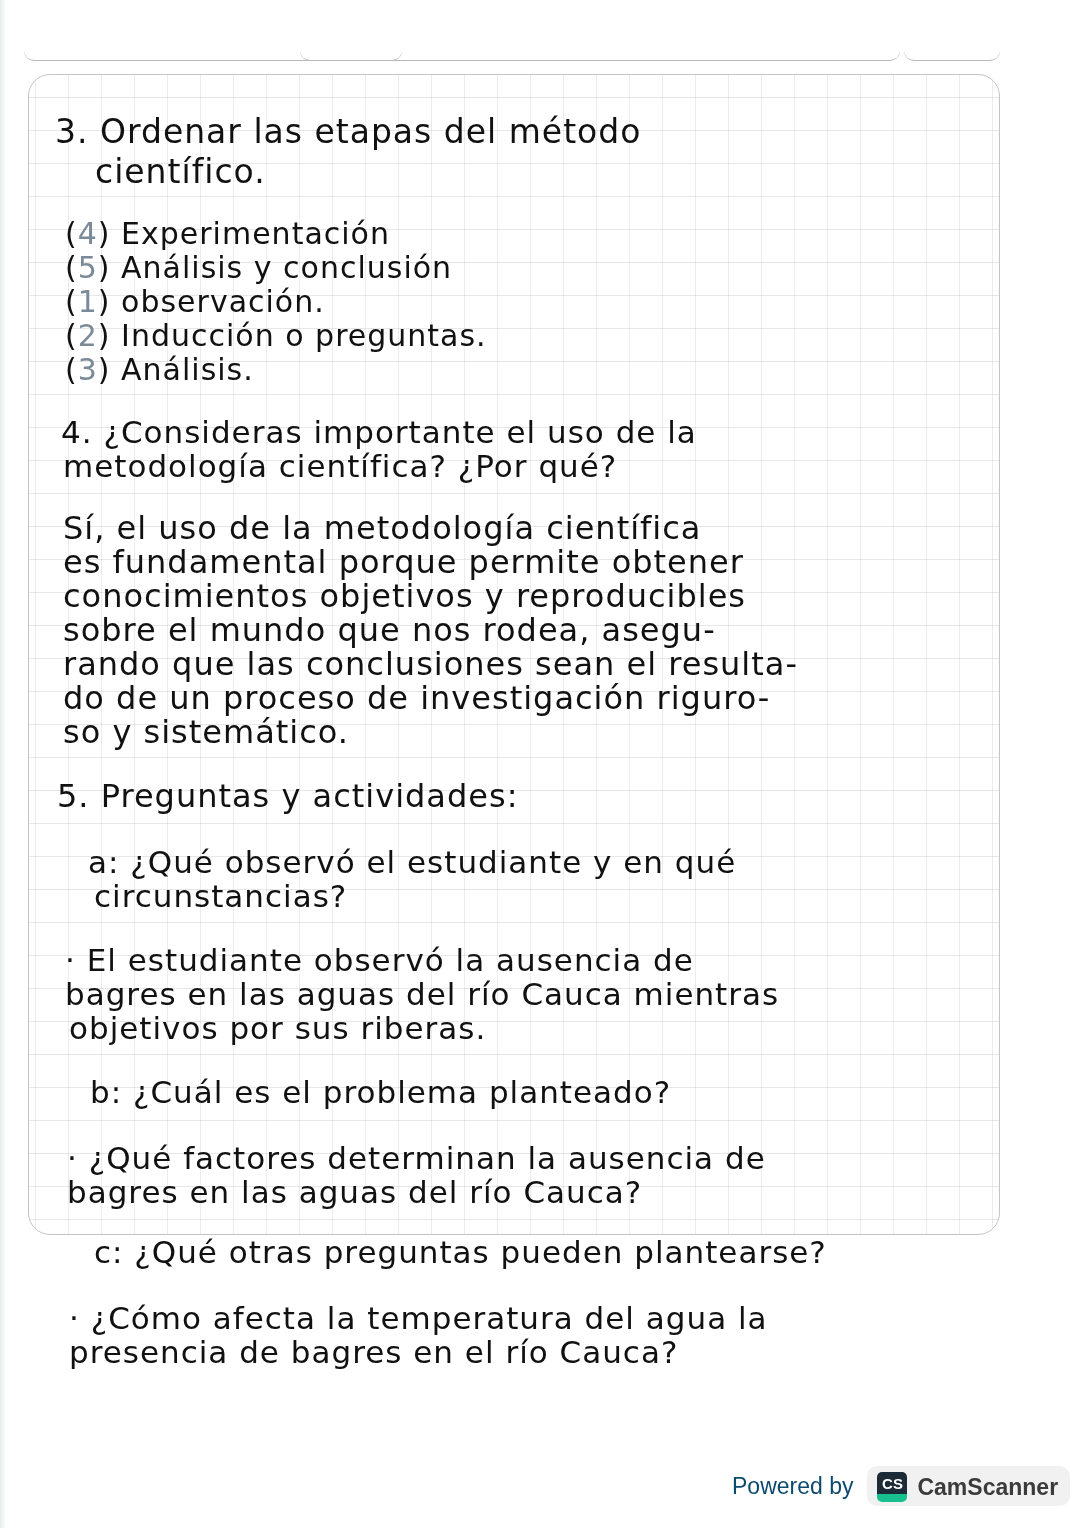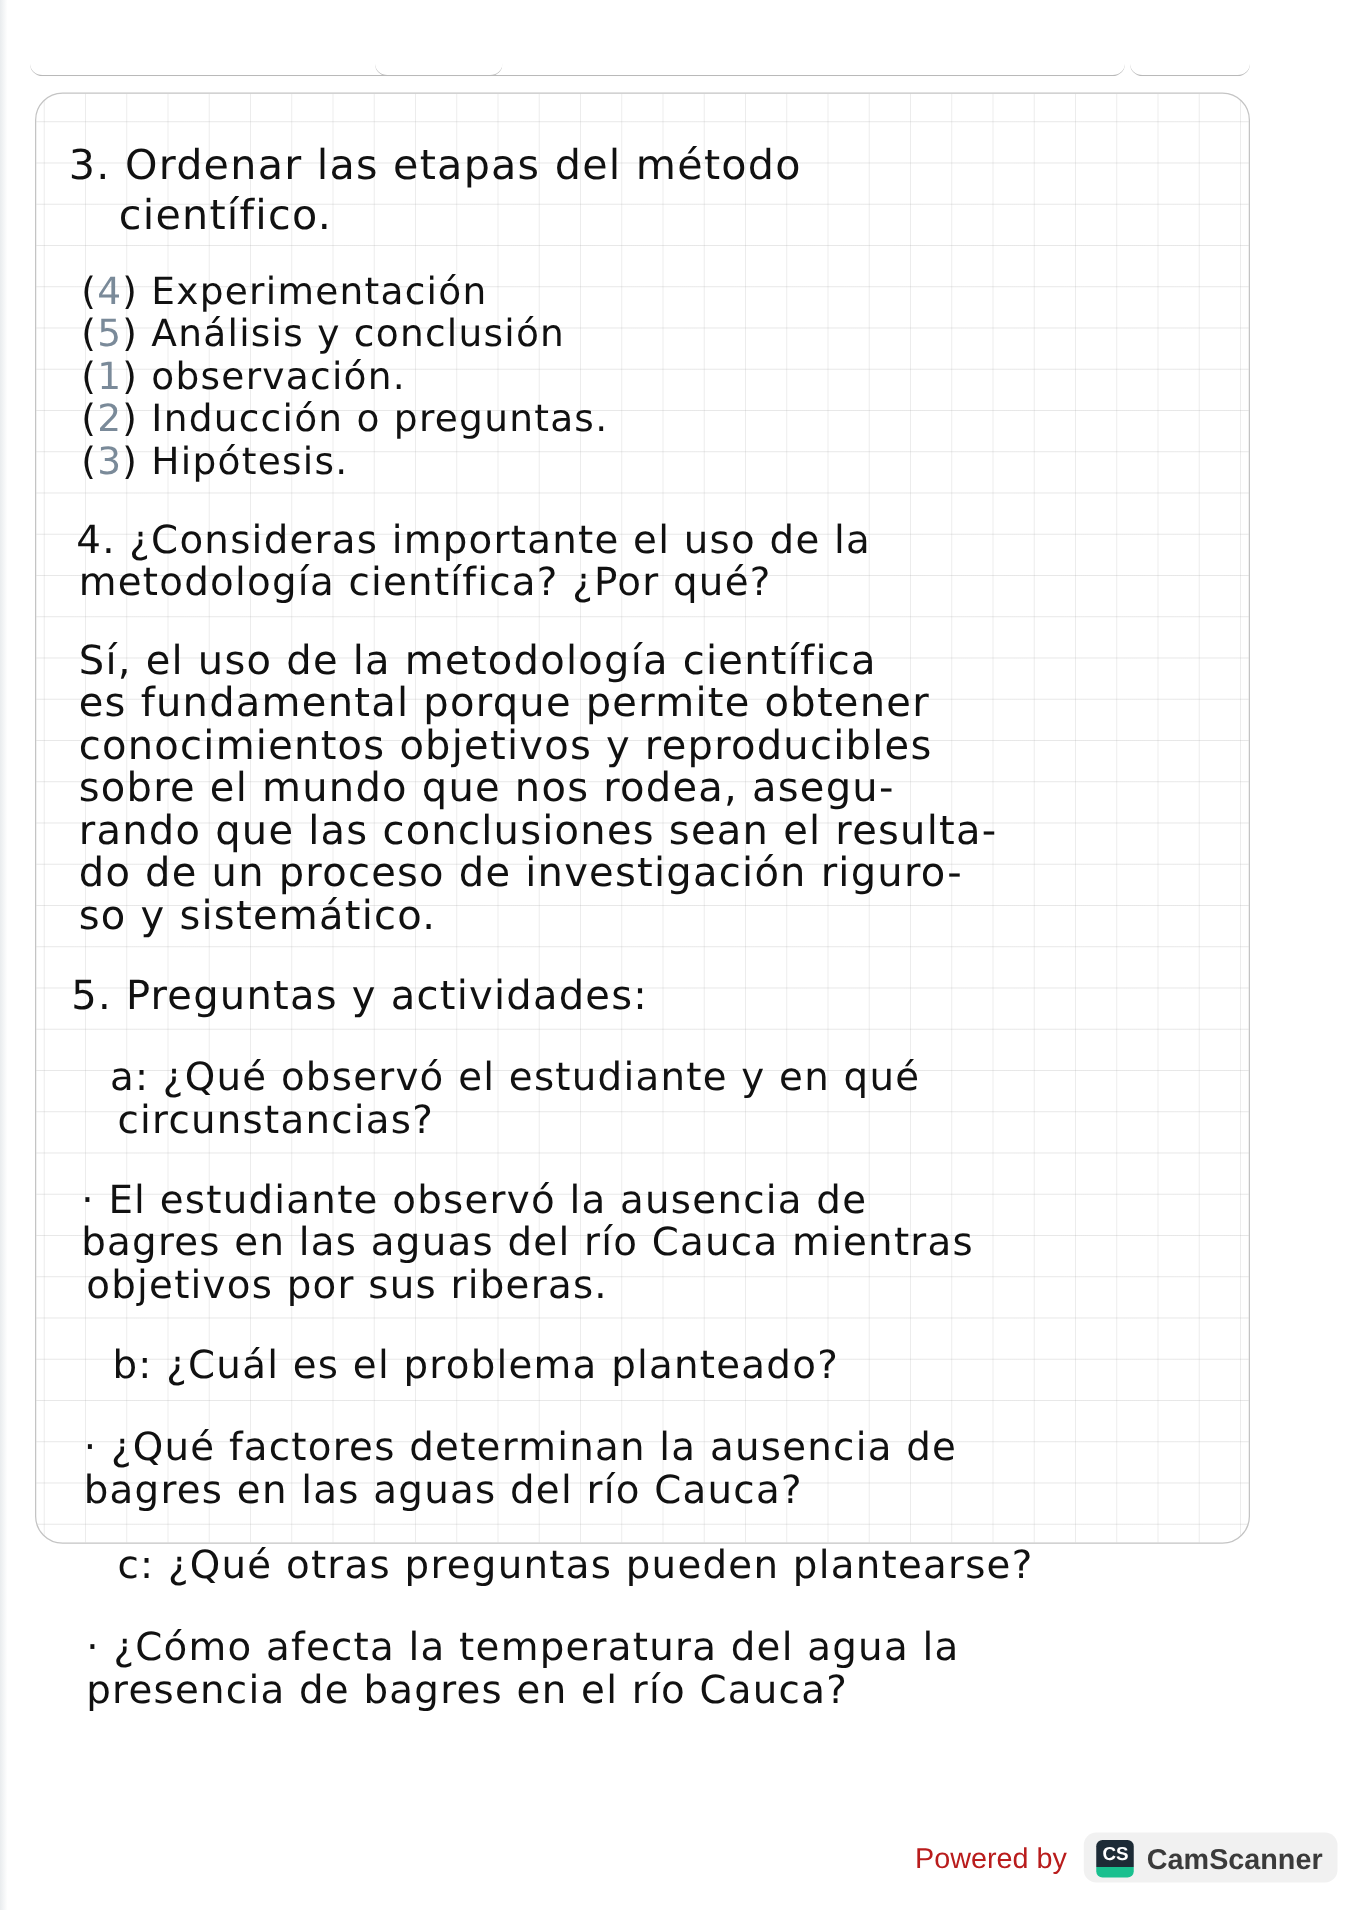--- a/index.html
+++ b/index.html
@@ -64,21 +64,21 @@
       position: absolute;
       top: 1466px;
       left: 732px;
       display: flex;
       align-items: center;
       gap: 14px;
     }
     .powered {
       font-family: "Liberation Sans", sans-serif;
       font-size: 23px;
-      color: #b91c1c;
+      color: #0c4a6e;
     }
     .cs-badge {
       display: flex;
       align-items: center;
       gap: 10px;
       background: #f1f1f1;
       border-radius: 10px;
       padding: 6px 12px 4px 10px;
     }
     .cs-logo {
@@ -117,21 +117,21 @@
 <div class="page-sheet">
 
   <div class="hw q-title" style="left:26px;top:40px;">3. Ordenar las etapas del método</div>
   <div class="hw q-title" style="left:32px;top:80px;margin-left:34px;">científico.</div>
 
   <div>
     <div class="hw list-item" style="left:36px;top:142px;">(<span class="list-num">4</span>) <span>Experimentación</span></div>
     <div class="hw list-item" style="left:36px;top:176px;">(<span class="list-num">5</span>) <span>Análisis y conclusión</span></div>
     <div class="hw list-item" style="left:36px;top:210px;">(<span class="list-num">1</span>) <span>observación.</span></div>
     <div class="hw list-item" style="left:36px;top:244px;">(<span class="list-num">2</span>) <span>Inducción o preguntas.</span></div>
-    <div class="hw list-item" style="left:36px;top:278px;">(<span class="list-num">3</span>) <span>Hipótesis.</span></div>
+    <div class="hw list-item" style="left:36px;top:278px;">(<span class="list-num">3</span>) <span>Análisis.</span></div>
   </div>
 
   <div class="hw q-title" style="left:32px;top:340px;font-size:31px;">4. ¿Consideras importante el uso de la</div>
   <div class="hw q-title" style="left:34px;top:374px;font-size:31px;">metodología científica? ¿Por qué?</div>
 
   <div>
     <div class="hw answer" style="left:34px;top:436px;">Sí, el uso de la metodología científica</div>
     <div class="hw answer" style="left:34px;top:470px;">es fundamental porque permite obtener</div>
     <div class="hw answer" style="left:34px;top:504px;">conocimientos objetivos y reproducibles</div>
     <div class="hw answer" style="left:34px;top:538px;">sobre el mundo que nos rodea, asegu-</div>

